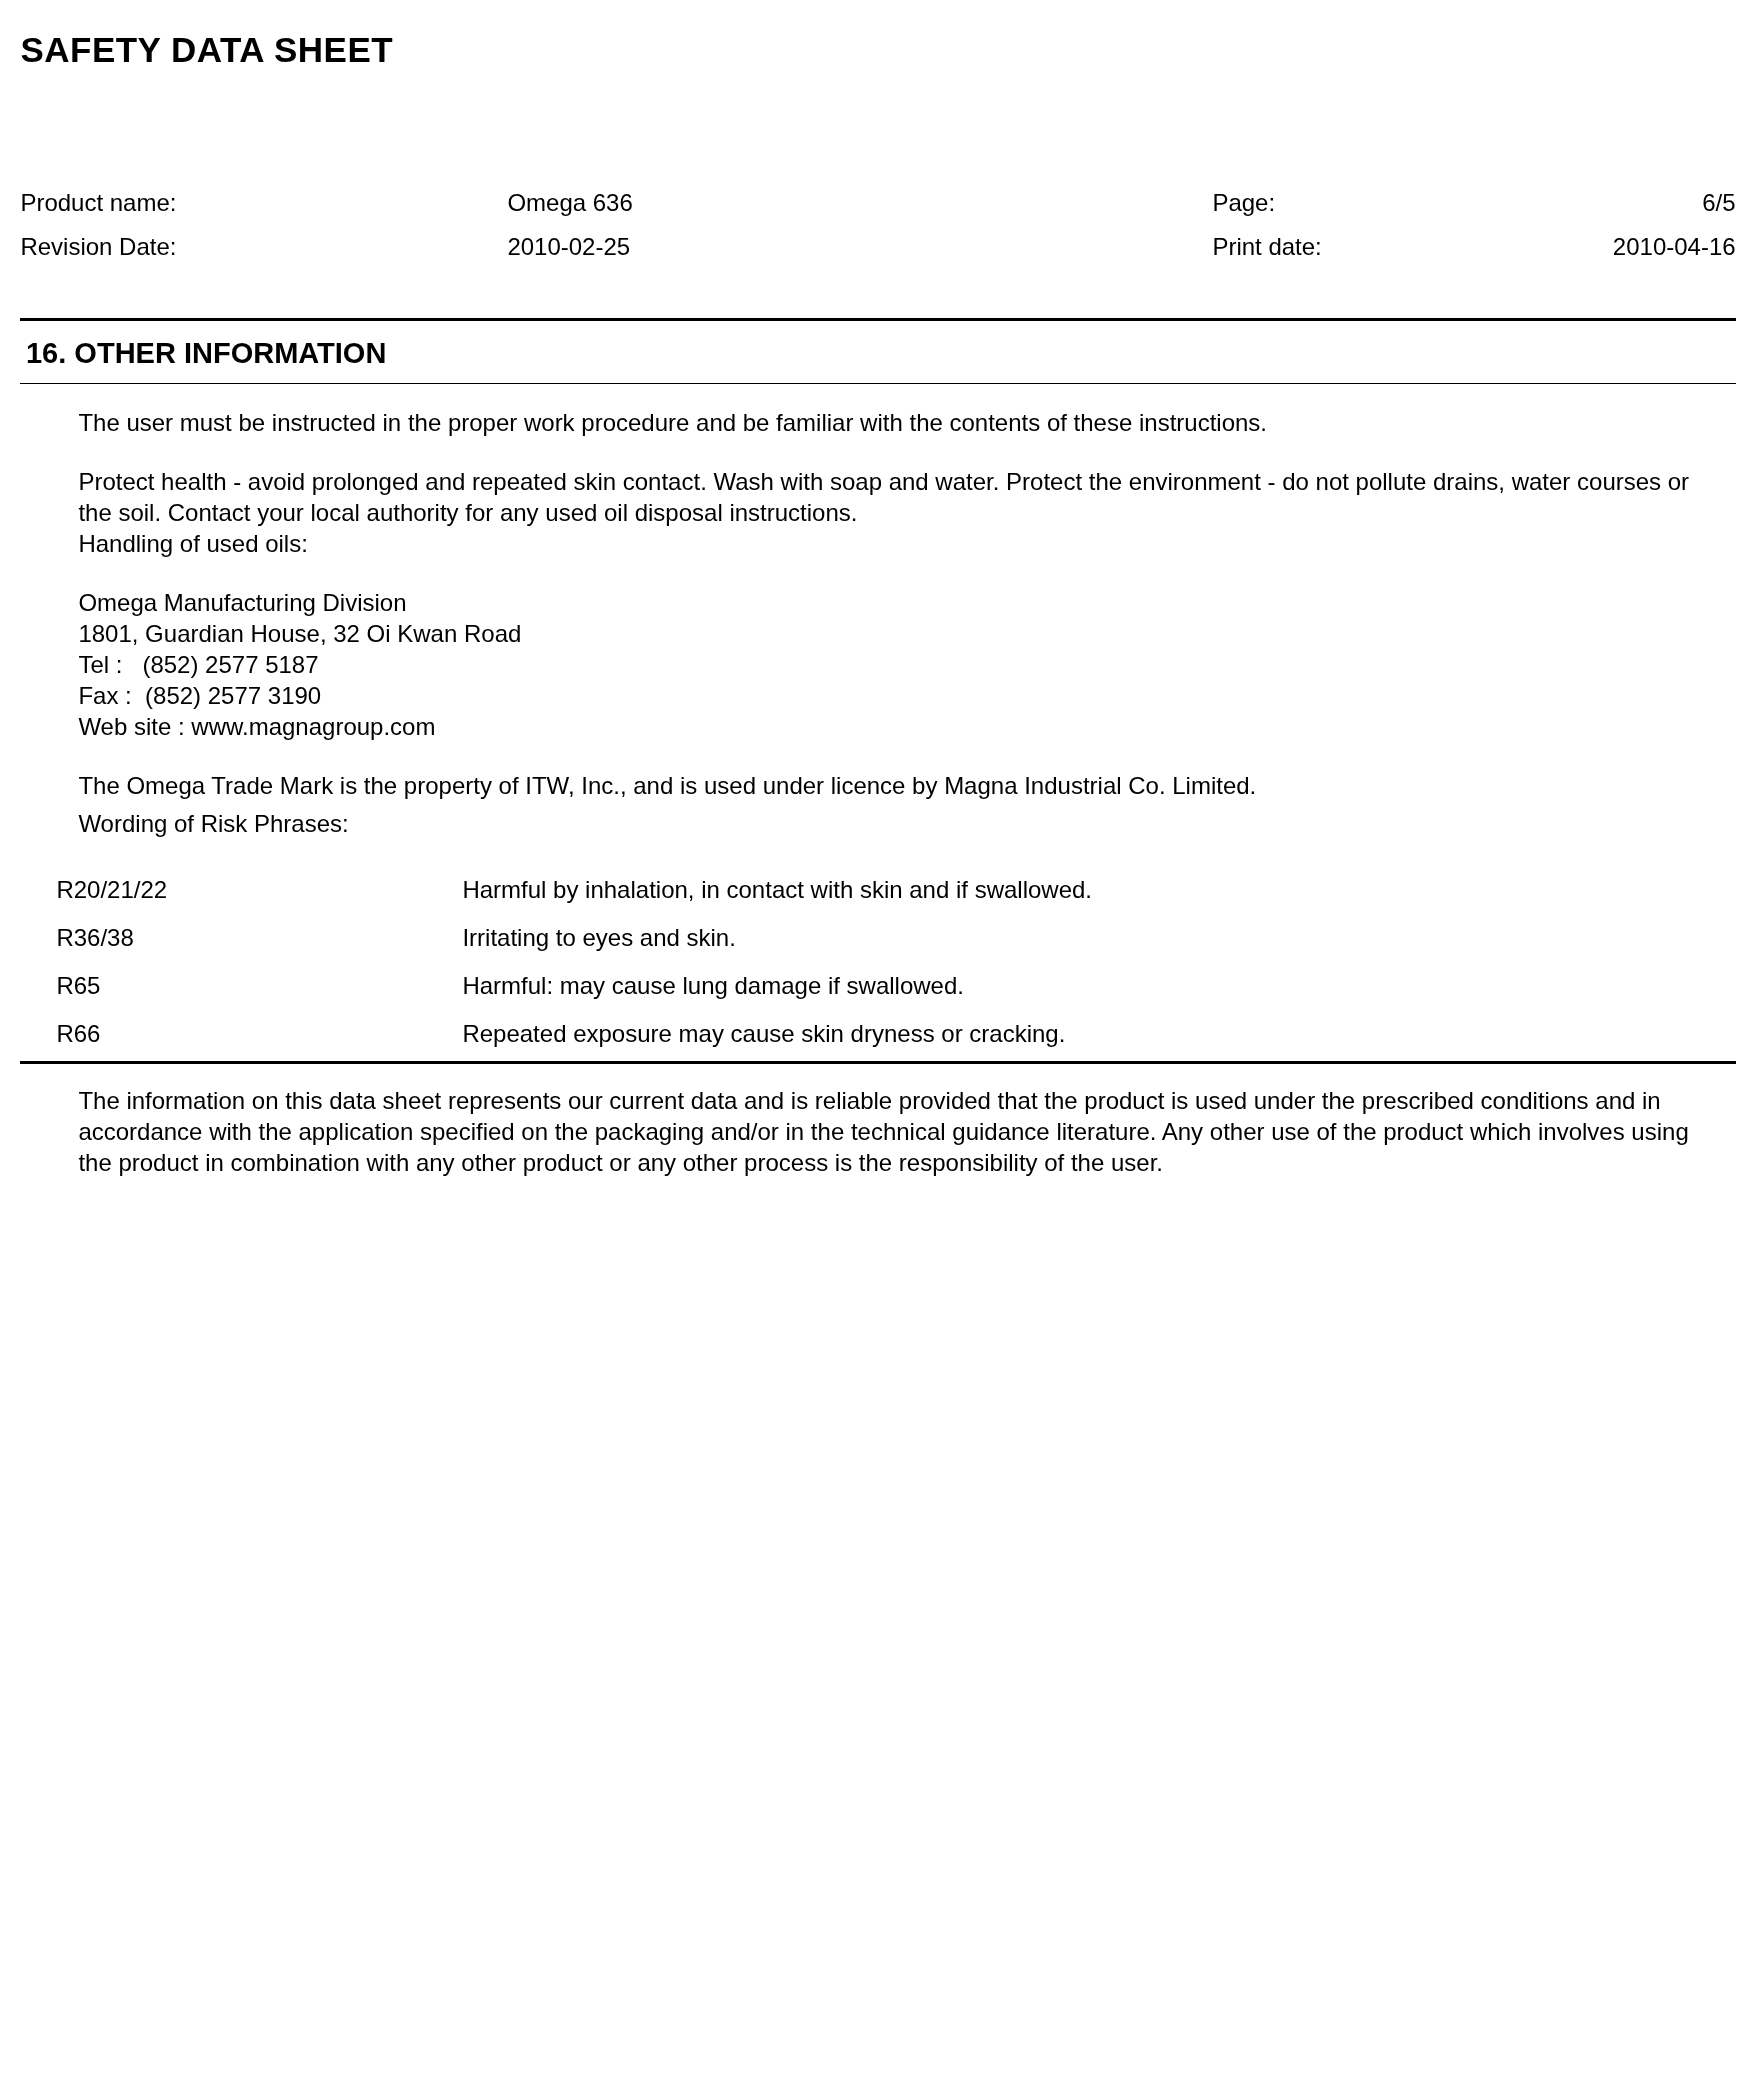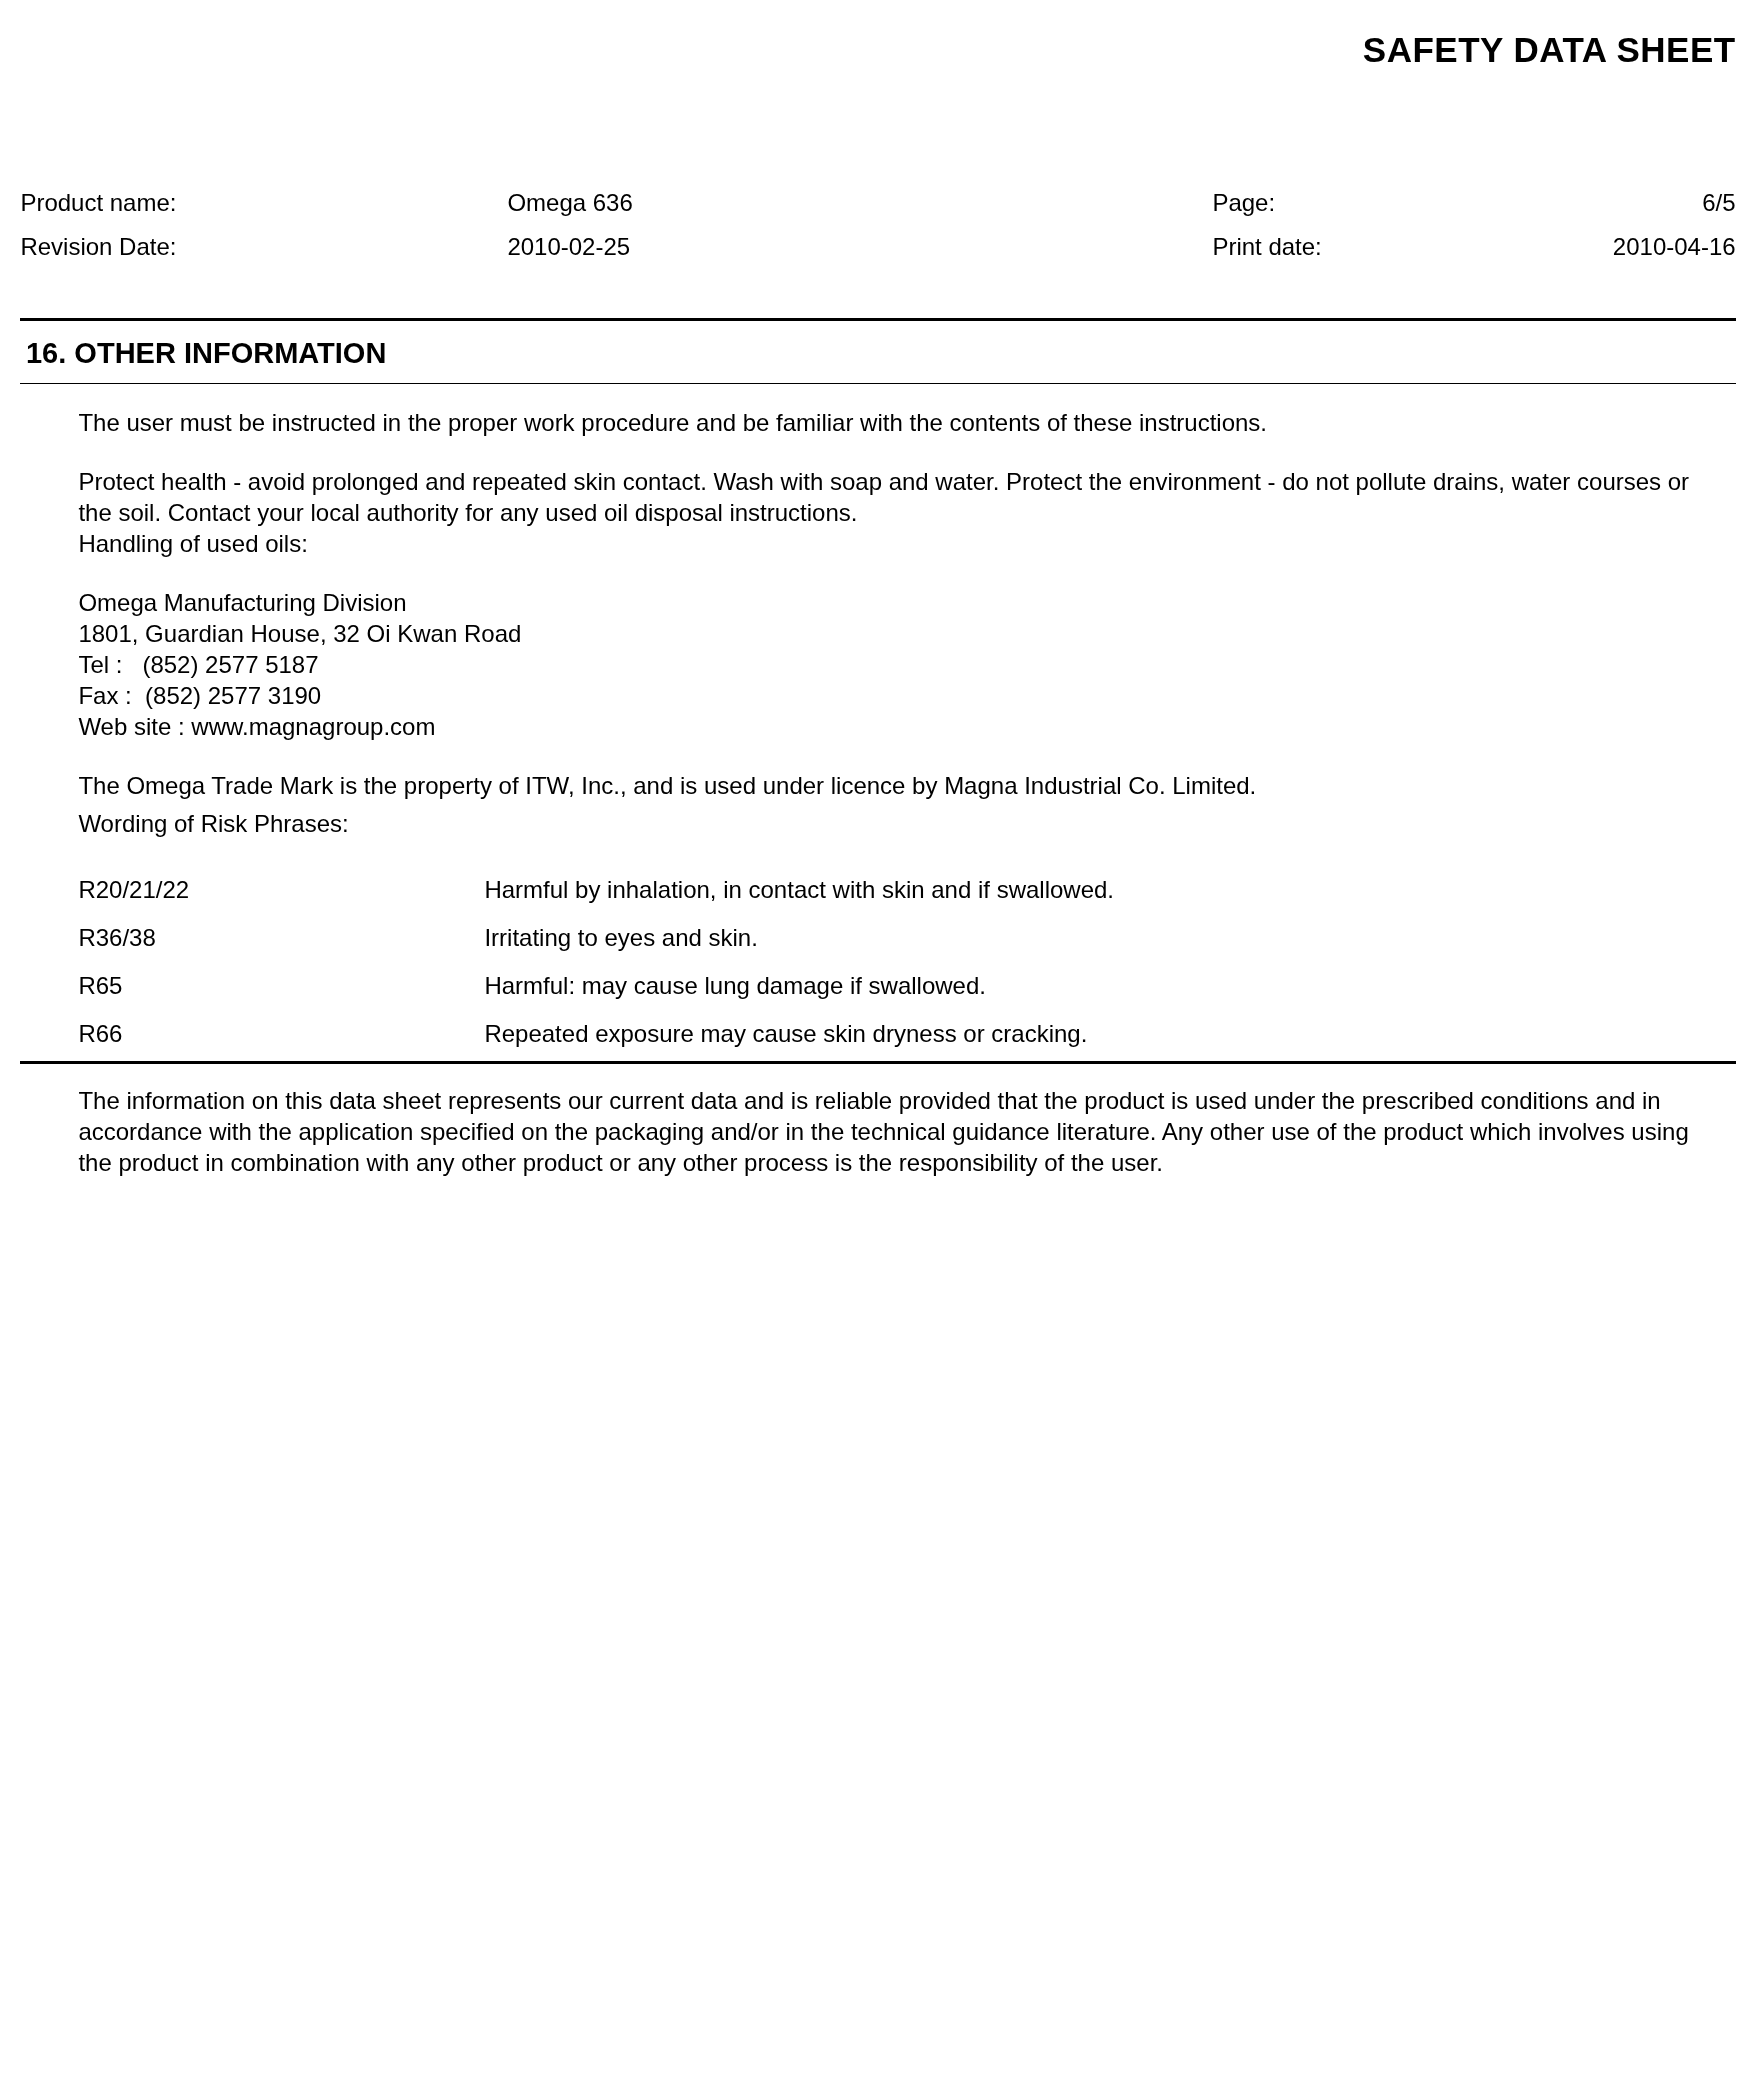--- a/index.html
+++ b/index.html
@@ -15,21 +15,21 @@
     -webkit-font-smoothing: antialiased;
   }
   .page {
     width: 1756px;
     min-height: 2081px;
     box-sizing: border-box;
     padding: 16.7px 20.4px 0 20.4px;
     position: relative;
   }
   .doc-title {
-    text-align: right;
+    text-align: left;
     font-size: 35px;
     font-weight: bold;
     letter-spacing: 0.5px;
     margin-top: 13px;
     margin-bottom: 0;
   }
   .meta {
     margin-top: 119px;
     width: 100%;
     border-collapse: collapse;
@@ -66,21 +66,21 @@
   }
   .body-block p {
     margin: 0;
   }
   .gap-lg { height: 28px; }
   .gap-md { height: 24px; }
   .gap-sm { height: 7.4px; }
   .addr-line { white-space: pre; }
 
   .risk-table {
-    margin-left: 58px;
+    margin-left: 36px;
     margin-right: 28px;
     margin-top: 26px;
     width: calc(100% - 85px);
     border-collapse: collapse;
     font-size: 24px;
   }
   .risk-table td {
     padding: 9.3px 0 11px 0;
     vertical-align: top;
   }

